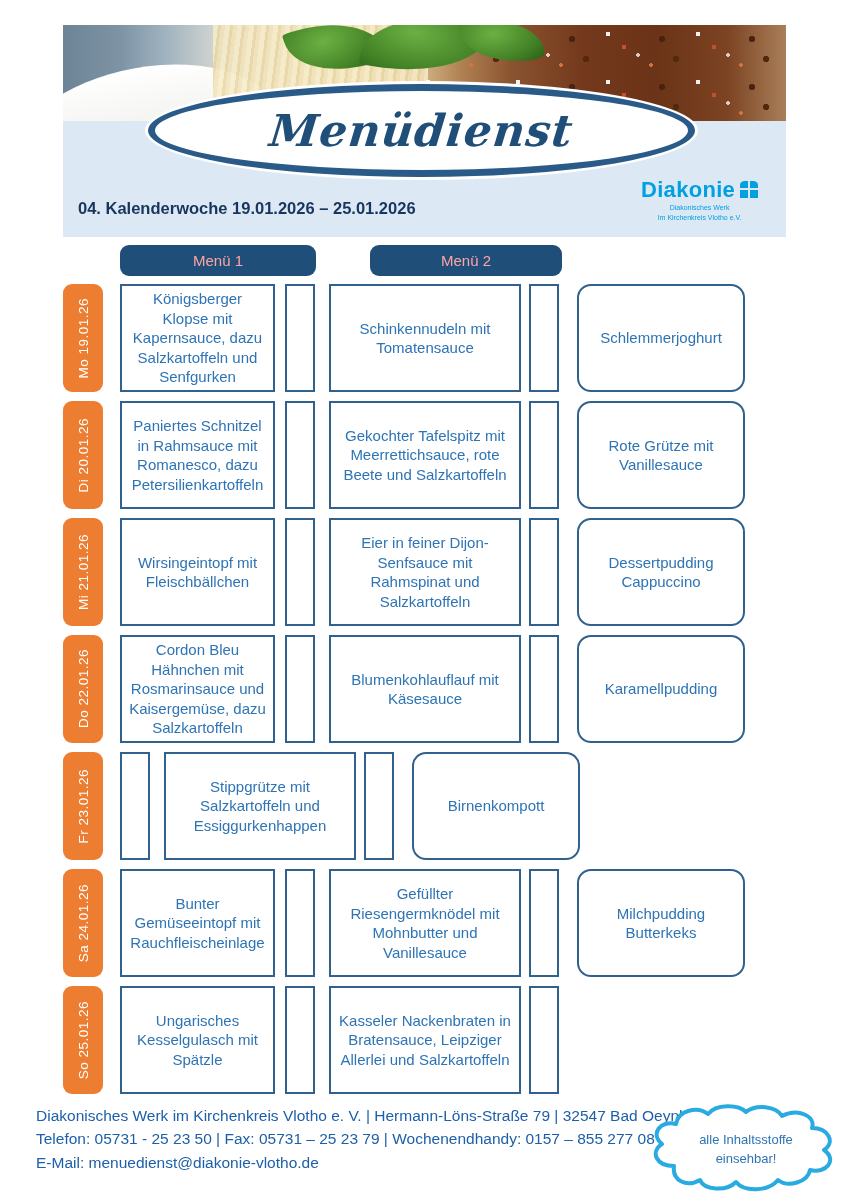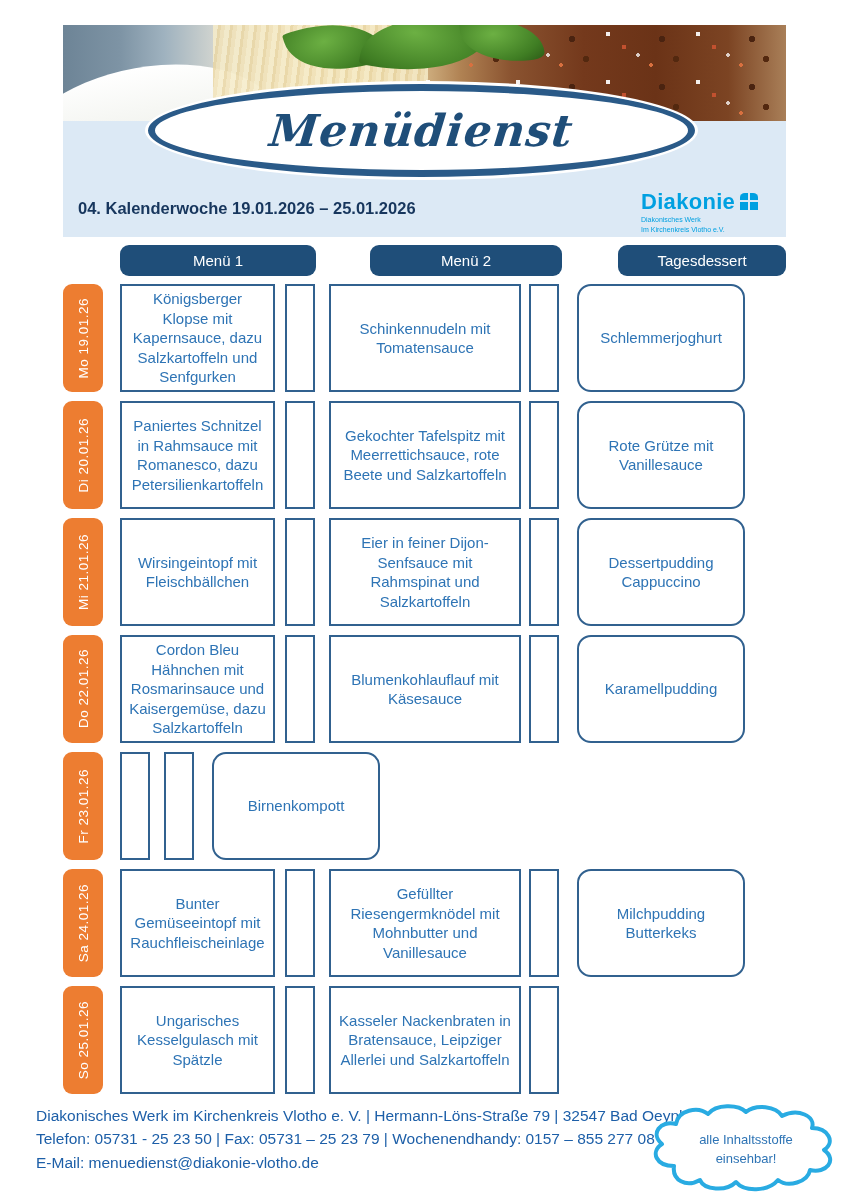--- a/index.html
+++ b/index.html
@@ -34,35 +34,35 @@
   
   .oval { position:absolute; left:148px; top:84px; width:547px; height:93px; background:#fff;
     border:7px solid #2a5a88; border-radius:50%; box-shadow:0 0 0 3px #ffffff;
     display:flex; align-items:center; justify-content:center; z-index:4; }
   .oval-title { font-family:"DejaVu Serif","Liberation Serif",serif; font-style:italic; font-weight:700;
     font-size:44px; color:#1f4e79; transform:skewX(-6deg); letter-spacing:1px; }
 
   .week-title { position:absolute; left:78px; top:199px; font-size:16.5px; font-weight:bold; color:#17365d; z-index:5; }
 
   
-  .brand { position:absolute; left:641px; top:191px; z-index:5; }
+  .brand { position:absolute; left:641px; top:179px; z-index:5;text-align:center; }
   .brand-row { display:flex; align-items:flex-start; gap:5px; }
   .brand-name { font-size:22px; font-weight:bold; color:#00a0e1; letter-spacing:.3px; line-height:1; }
   .crest { width:18px; height:17px; margin-top:2px; display:grid; grid-template-columns:8px 8px;
     grid-template-rows:7px 8px; gap:2px; }
   .crest i { background:#00a0e1; display:block; }
   .crest i:nth-child(1) { border-radius:60% 0 0 0; }
   .crest i:nth-child(2) { border-radius:0 60% 0 0; }
   .brand-sub { font-size:7px; color:#00a0e1; line-height:1.4; margin-top:2px; }
 
   
   .table { position:absolute; left:63px; top:245px; width:723px; z-index:5; }
   .thead { display:flex; margin-bottom:8px; }
   .day-spacer { width:57px; }
-  .th { height:31px; background:#1f4e79; border-radius:9px; color:#ffffff; font-size:15px;
+  .th { height:31px; background:#1f4e79; border-radius:9px; color:#fca5a5; font-size:15px;
     display:flex; align-items:center; justify-content:center; }
   .th1 { width:196px; margin-right:54px; }
   .th2 { width:192px; margin-right:56px; }
   .th3 { width:168px; }
 
   .row { display:flex; height:108px; margin-bottom:9px; }
   .day { width:40px; margin-right:17px; background:#ed7d31; border-radius:9px;
     display:flex; align-items:center; justify-content:center; }
   .day span { writing-mode:vertical-rl; transform:rotate(180deg); color:#fff; font-size:13.5px; letter-spacing:.5px; }
   .cell { background:#fff; border:2px solid #31618f; display:flex; align-items:center; justify-content:center;
@@ -118,21 +118,20 @@
       <div>Diakonisches Werk</div>
       <div>Im Kirchenkreis Vlotho e.V.</div>
     </div>
   </div>
 
   <div class="table">
     <div class="thead">
       <div class="day-spacer"></div>
       <div class="th th1">Menü 1</div>
       <div class="th th2">Menü 2</div>
-      <div class="th th3">Tagesdessert</div>
     </div>
     <div>
         <div class="row">
       <div class="day">
         <span>Mo 19.01.26</span>
       </div>
       <div class="cell m1">Königsberger Klopse mit Kapernsauce, dazu Salzkartoffeln und Senfgurken</div>
       <div class="cell cb cb1"></div>
       <div class="cell m2">Schinkennudeln mit Tomatensauce</div>
       <div class="cell cb cb2"></div>
@@ -166,20 +165,21 @@
       <div class="cell cb cb1"></div>
       <div class="cell m2">Blumenkohlauflauf mit Käsesauce</div>
       <div class="cell cb cb2"></div>
       <div class="cell dessert">Karamellpudding</div>
     </div>
         <div class="row">
       <div class="day">
         <span>Fr 23.01.26</span>
       </div>
       <div class="cell cb cb1"></div>
+      <div class="cell m2">Stippgrütze mit Salzkartoffeln und Essiggurkenhappen</div>
       <div class="cell cb cb2"></div>
       <div class="cell dessert">Birnenkompott</div>
     </div>
         <div class="row">
       <div class="day">
         <span>Sa 24.01.26</span>
       </div>
       <div class="cell m1">Bunter Gemüseeintopf mit Rauchfleischeinlage</div>
       <div class="cell cb cb1"></div>
       <div class="cell m2">Gefüllter Riesengermknödel mit Mohnbutter und Vanillesauce</div>

